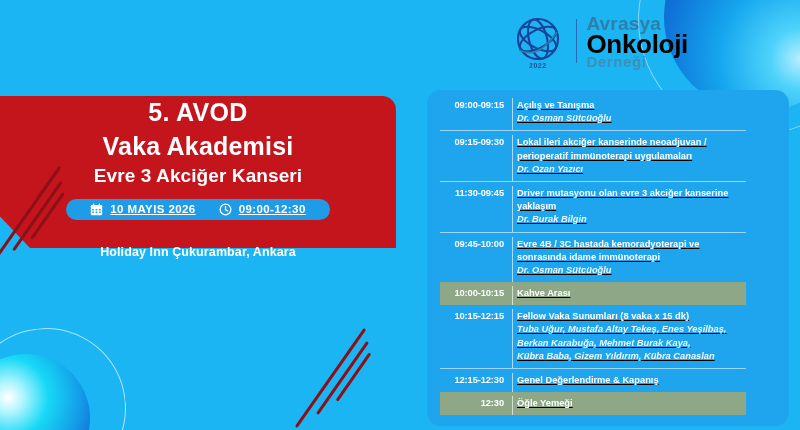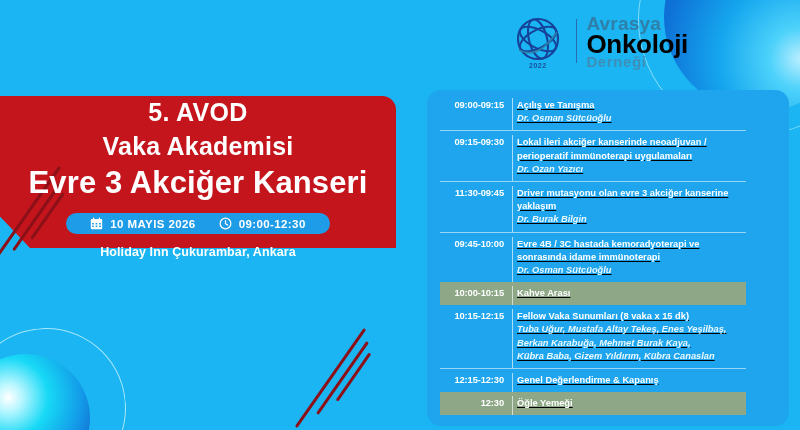--- a/index.html
+++ b/index.html
@@ -58,34 +58,35 @@
   .s-br1 { left:357px; top:222px; height:120px; transform:rotate(35deg); }
   .s-br2 { left:369px; top:238px; height:88px;  transform:rotate(35deg); }
   .s-br3 { left:380px; top:252px; height:58px;  transform:rotate(35deg); }
 
   .title-wrap {
     position:absolute; left:0; top:98px; width:396px;
     text-align:center; color:#fff;
   }
   .t1 { font-size:25px; font-weight:bold; letter-spacing:.3px; line-height:1.16; }
   .t2 { font-size:25px; font-weight:bold; letter-spacing:.2px; line-height:1.22; margin-top:4px;}
-  .t3 { font-size:31px; font-weight:bold; letter-spacing:.1px; line-height:1.22; margin-top:2px;}
+  .t3 { font-size:19px; font-weight:bold; letter-spacing:.1px; line-height:1.22; margin-top:2px;}
 
   .pill {
     display:inline-flex; align-items:center; gap:7px;
     background:#1f9ce8; color:#fff;
     border-radius:20px; padding:4px 24px;
     font-size:11.5px; font-weight:bold; letter-spacing:.4px;
     margin-top:12px;
+    text-decoration:underline;
   }
   .pill .sep { display:inline-block; width:9px; }
   .pill svg { display:block; }
 
   .venue {
-    margin-top:11px; color:#fff; font-size:12.5px; font-weight:bold; letter-spacing:.1px;
+    margin-top:25px; color:#fff; font-size:12.5px; font-weight:bold; letter-spacing:.1px;
   }
 
   
   #logo {
     position:absolute; right:112px; top:12px;
     display:flex; align-items:center; gap:9px;
   }
   #logo .mark { position:relative; width:58px; height:58px; }
   #logo .year {
     position:absolute; left:50%; transform:translateX(-50%);

